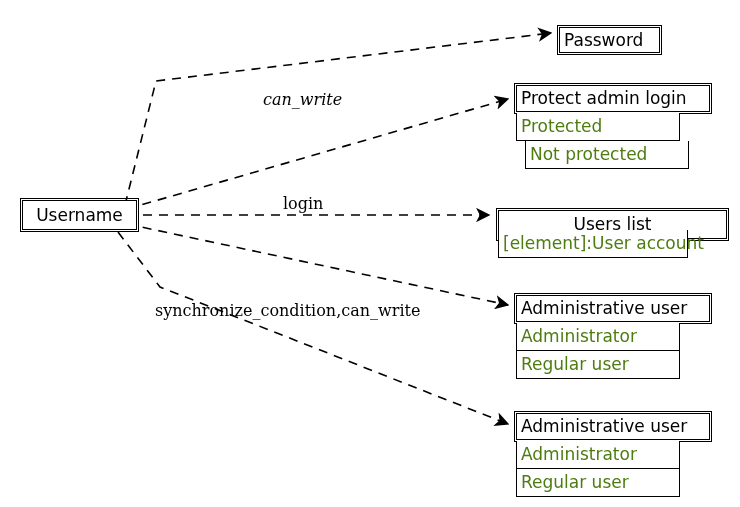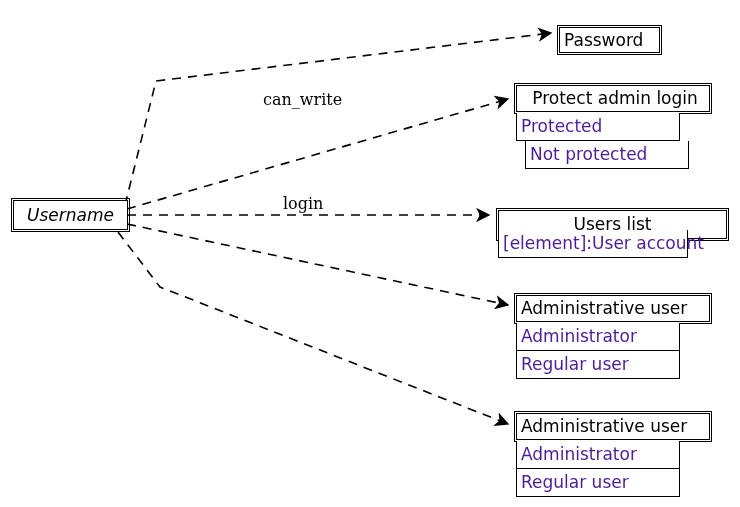--- a/index.html
+++ b/index.html
@@ -32,21 +32,21 @@
   .hdr.left{justify-content:flex-start;padding-left:4px;}
   .hdr.center{justify-content:center;}
 
   .row{
     position:absolute;
     box-sizing:border-box;
     background:#ffffff;
     border:1px solid #000;
     border-top:none;
     font-size:17px;
-    color:#4c1d95;
+    color:#4d7c0f;
     line-height:1;
     display:flex;
     align-items:center;
     white-space:nowrap;
   }
   .row.left{justify-content:flex-start;padding-left:4px;}
 
   
   .elabel{
     position:absolute;
@@ -74,33 +74,33 @@
     <path d="M127,209 L508,99" fill="none" stroke="#000" stroke-width="1.6" stroke-dasharray="9,7" marker-end="url(#arrow)"></path>
 
     <path d="M127,215 L489,215" fill="none" stroke="#000" stroke-width="1.6" stroke-dasharray="9,7" marker-end="url(#arrow)"></path>
 
     <path d="M127,224 L508,305" fill="none" stroke="#000" stroke-width="1.6" stroke-dasharray="9,7" marker-end="url(#arrow)"></path>
 
     <path d="M118,232 L160,287 L508,424" fill="none" stroke="#000" stroke-width="1.6" stroke-dasharray="9,7" marker-end="url(#arrow)"></path>
   </svg>
 
   <div class="node" style="left:10px;top:200px;">
-    <div class="hdr center" style="left:3px;top:0;width:115px;height:30px;font-style:italic;">
+    <div class="hdr center" style="left:12px;top:0;width:115px;height:30px;">
       <span>Username</span>
     </div>
   </div>
 
   <div class="node" style="left:559px;top:16px;">
     <div class="hdr left" style="left:0;top:11px;width:101px;height:26px;">
       <span>Password</span>
     </div>
   </div>
 
   <div class="node" style="left:516px;top:85px;">
-    <div class="hdr left" style="left:0;top:0;width:194px;height:27px;justify-content:center;">
+    <div class="hdr left" style="left:0;top:0;width:194px;height:27px;">
       <span>Protect admin login</span>
     </div>
     <div class="row left" style="left:0;top:28px;width:164px;height:28px;">
       <span>Protected</span>
     </div>
     <div class="row left" style="left:9px;top:56px;width:164px;height:28px;">
       <span>Not protected</span>
     </div>
   </div>
 
@@ -131,19 +131,20 @@
     </div>
     <div class="row left" style="left:0;top:28px;width:164px;height:28px;">
       <span>Administrator</span>
     </div>
     <div class="row left" style="left:0;top:56px;width:164px;height:28px;">
       <span>Regular user</span>
     </div>
   </div>
 
 
-  <div class="elabel" style="left:263px;top:92px;">can_write</div>
+  <div class="elabel" style="left:263px;top:92px;font-style:italic;">can_write</div>
 
   <div class="elabel" style="left:283px;top:196px;">login</div>
 
 
+  <div class="elabel" style="left:155px;top:303px;">synchronize_condition,can_write</div>
 
 </div>
 
 </body></html>

